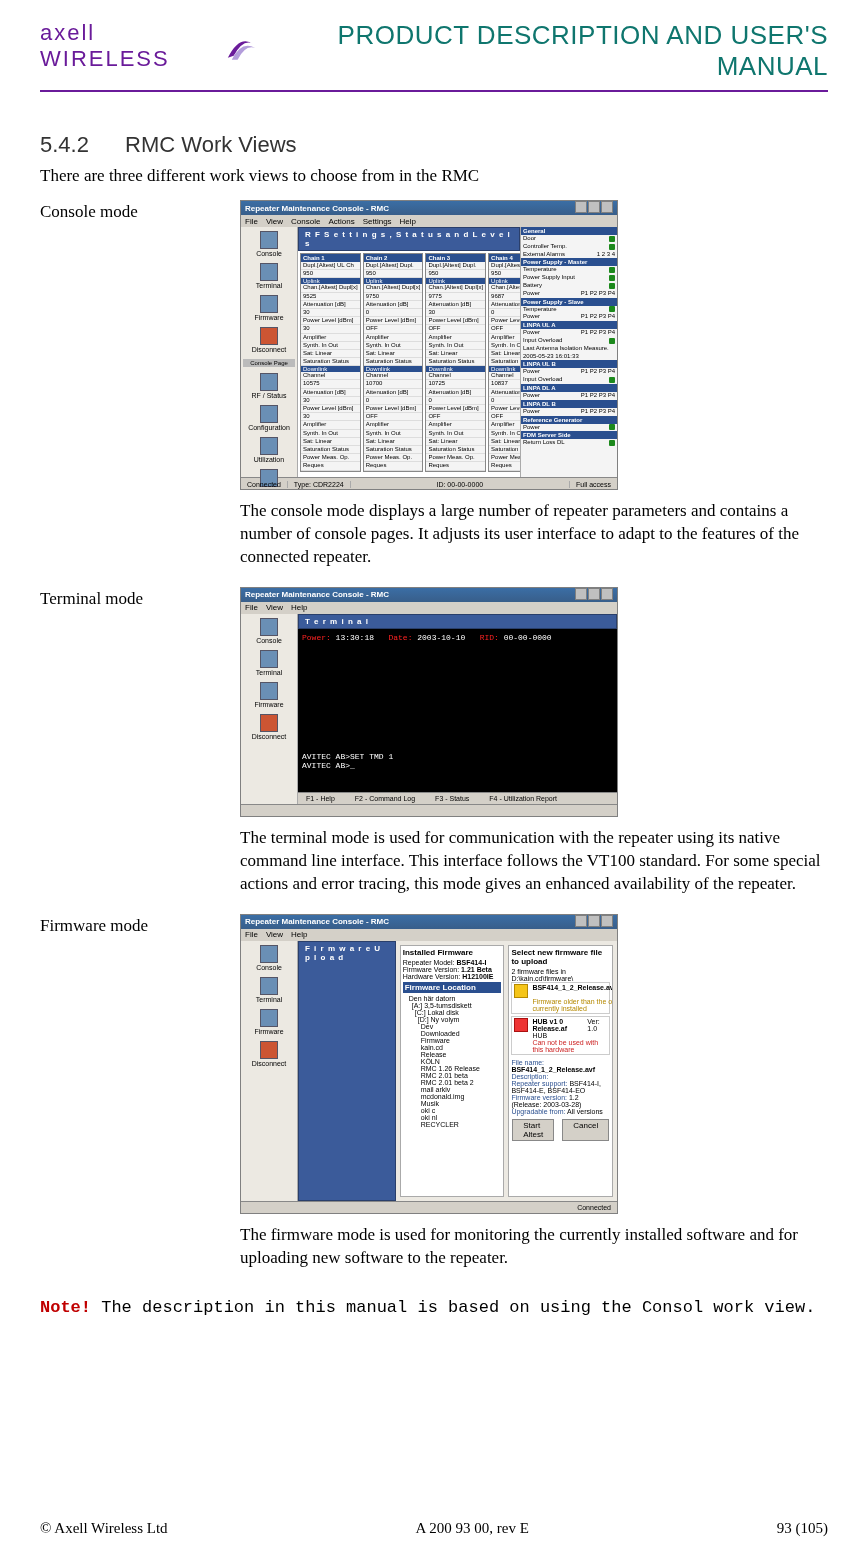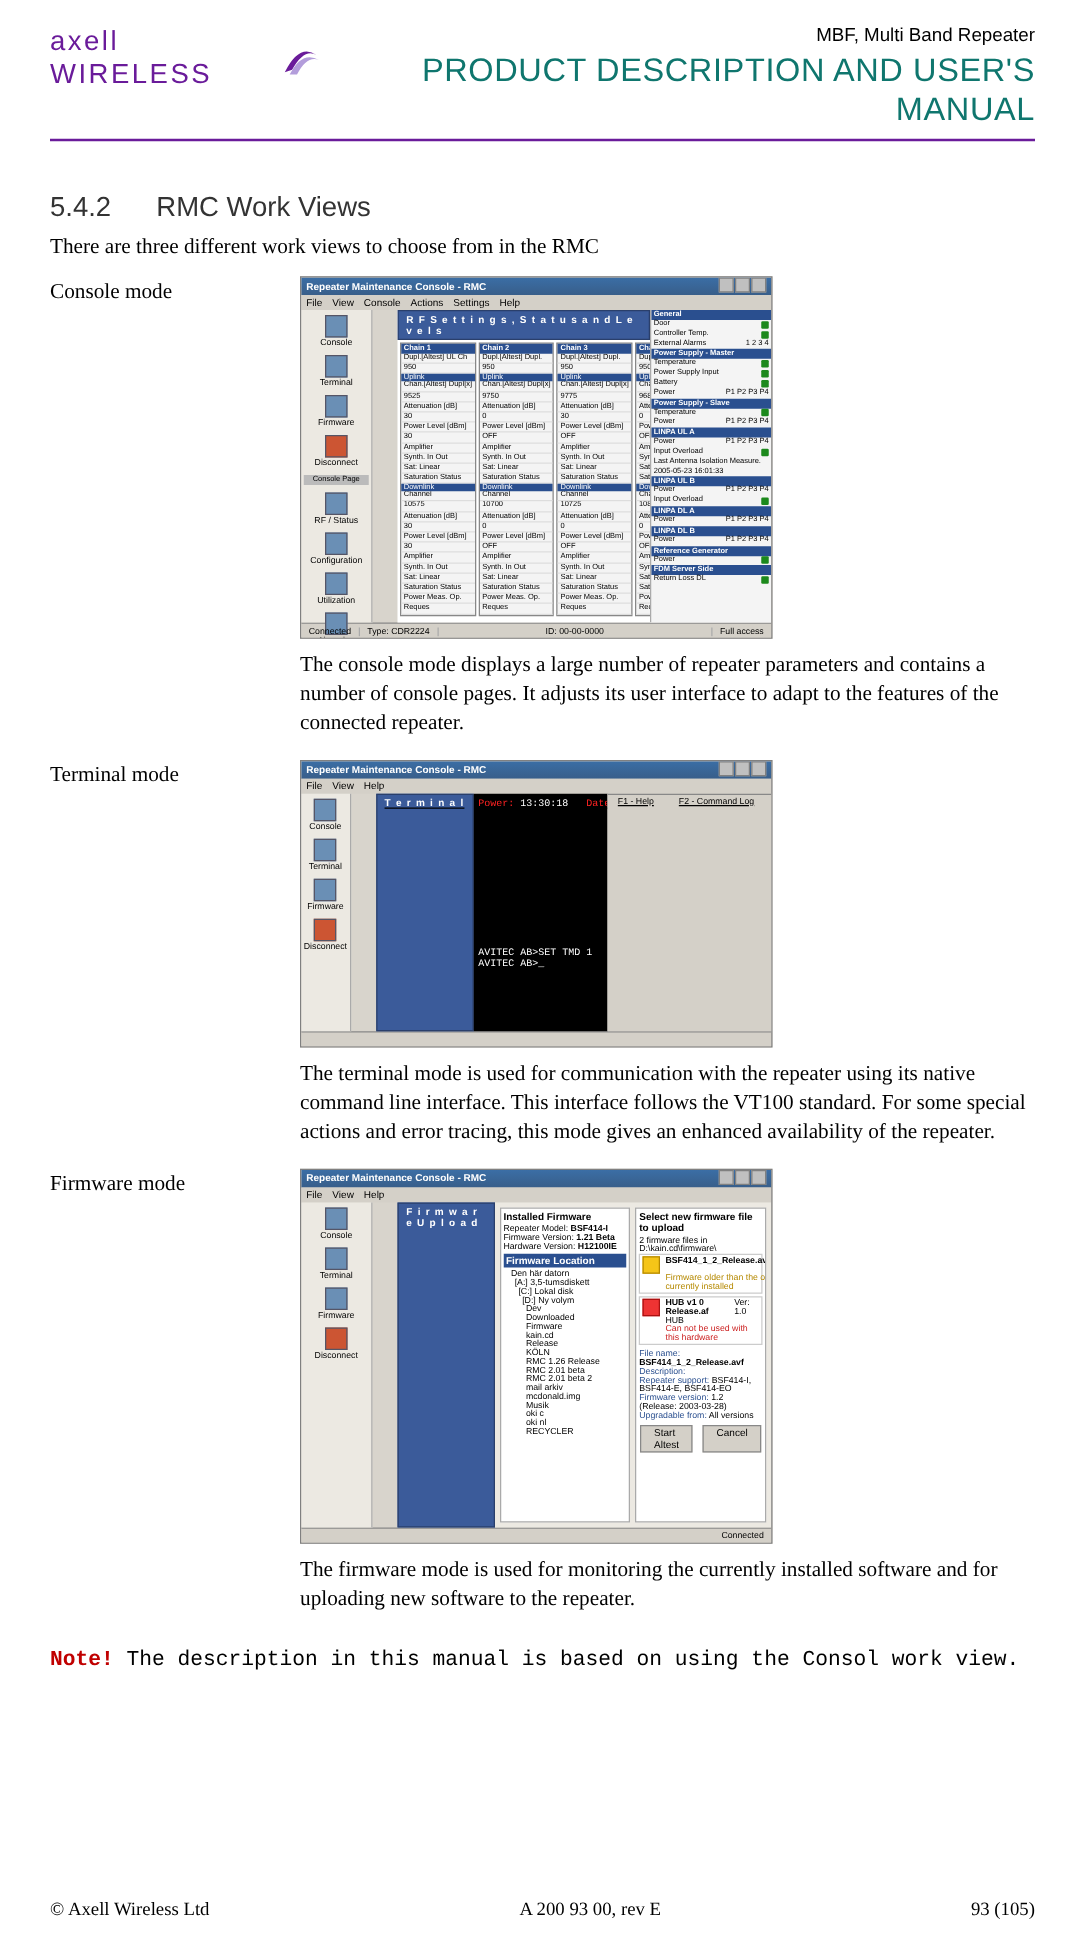--- a/index.html
+++ b/index.html
@@ -123,21 +123,20 @@
     font-size: 8px;
     padding: 0 4px;
     color: #000;
     display: flex;
     gap: 8px;
     align-items: center;
   }
   .ss-body {
     display: flex;
     height: calc(100% - 26px - 12px);
-    gap: 20px;
   }
   .ss-sidebar {
     width: 52px;
     background: #ece9e2;
     border-right: 1px solid #aaa;
     padding: 4px 2px;
     display: flex;
     flex-direction: column;
     gap: 6px;
     font-size: 7px;
@@ -242,22 +241,21 @@
   }
   .statusbar > div {
     padding: 0 6px;
     border-right: 1px solid #aaa;
   }
   .statusbar > div:last-child { margin-left: auto; border-right: none; }
 
   .terminal-main {
     flex: 1;
     display: flex;
-    flex-direction: row;
-    text-decoration: underline;
+    flex-direction: column;
   }
   .term-screen {
     flex: 1;
     background: #000;
     color: #fff;
     font-family: "Courier New", monospace;
     font-size: 8px;
     padding: 4px;
     white-space: pre;
     overflow: hidden;
@@ -361,21 +359,20 @@
       <div>
         <span class="logo-text">axell</span>
         <span class="logo-text sub">WIRELESS</span>
       </div>
       <svg class="logo-swirl" viewBox="0 0 40 40">
         <path d="M8 32 Q20 8 34 18 Q24 12 14 30 Z" fill="#6a1b9a"></path>
         <path d="M12 34 Q22 14 36 22 Q26 18 18 34 Z" fill="#b39ddb"></path>
       </svg>
     </div>
     <div class="header-right">
-      <div class="doc-title">MBF, Multi Band Repeater</div>
       <div class="doc-subtitle">PRODUCT DESCRIPTION AND USER'S MANUAL</div>
     </div>
   </div>
   <hr class="hr">
 
   <div class="section-num">
     <span class="num">5.4.2</span>
     <span>RMC Work Views</span>
   </div>
   <div class="intro">There are three different work views to choose from in the RMC</div>

